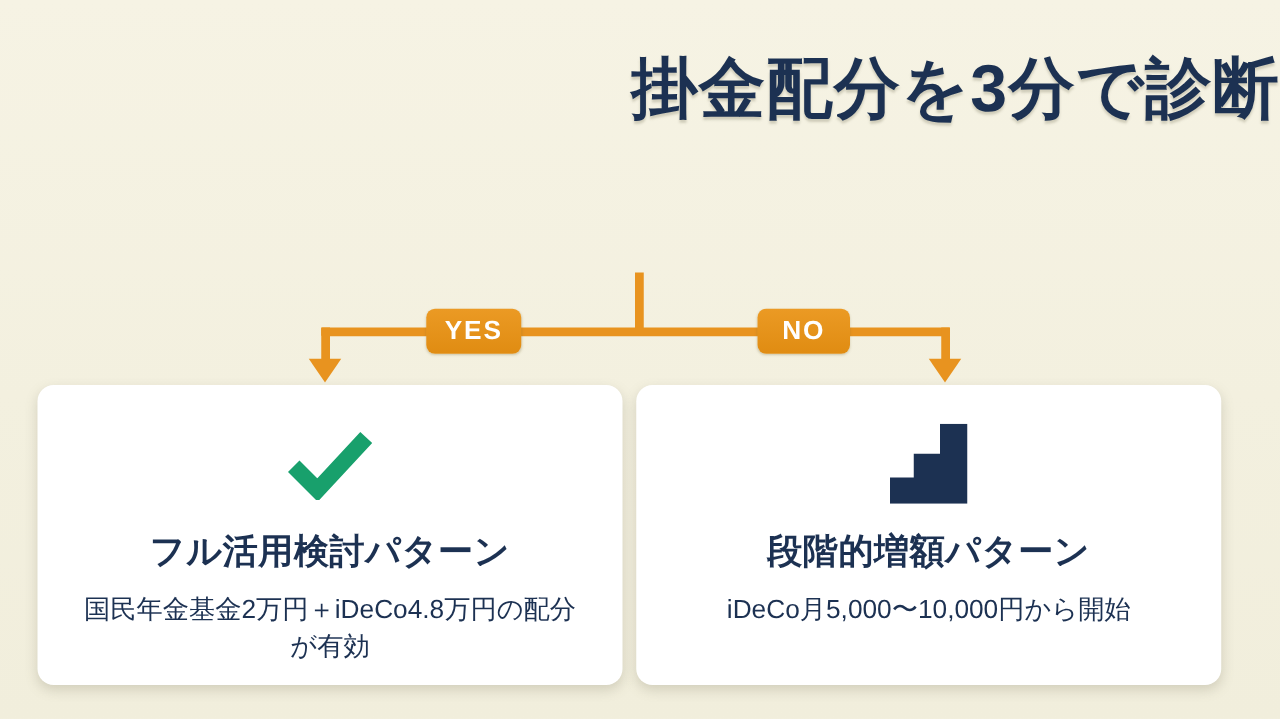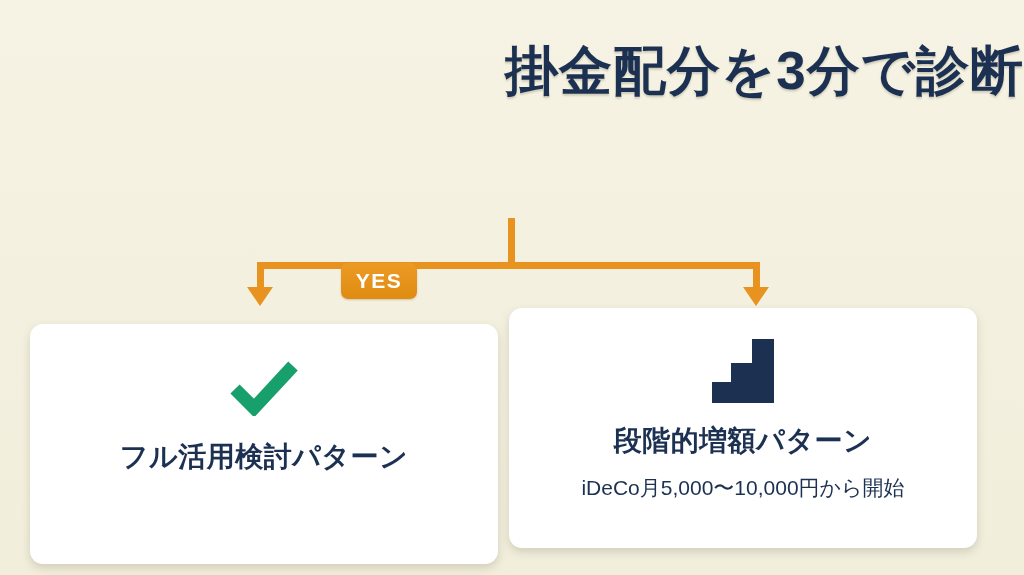--- a/index.html
+++ b/index.html
@@ -110,39 +110,38 @@
     border-radius: 7px;
     background: linear-gradient(180deg, #eb9a24 0%, #e08c12 100%);
     color: #ffffff;
     font-size: 21px;
     font-weight: 700;
     letter-spacing: 1.5px;
     display: flex;
     align-items: center;
     justify-content: center;
     box-shadow: 0 1px 2px rgba(120,100,40,0.30);
-    margin-top: 16px;
   }
   .badge-yes { left: 341px; top: 247px; width: 76px; }
   .badge-no  { left: 606px; top: 247px; width: 74px; }
 
   
   .card {
     position: absolute;
     top: 308px;
     width: 468px;
     height: 240px;
     background: #ffffff;
     border-radius: 13px;
     box-shadow: 0 4px 9px rgba(120,115,90,0.25);
     display: flex;
     flex-direction: column;
     align-items: center;
   }
-  .card-left  { left: 30px; margin-top: 16px; }
+  .card-left  { left: 30px; }
   .card-right { left: 509px; }
 
   .card-icon {
     height: 74px;
     margin-top: 26px;
     display: flex;
     align-items: center;
     justify-content: center;
   }
   .card-title {
@@ -177,28 +176,30 @@
 
 
   <div class="conn conn-stem"></div>
   <div class="conn conn-bar"></div>
   <div class="conn conn-drop-left"></div>
   <div class="conn conn-drop-right"></div>
   <div class="arrow-head arrow-left"></div>
   <div class="arrow-head arrow-right"></div>
 
   <div class="badge badge-yes">YES</div>
+  <div class="badge badge-no">NO</div>
 
   <div class="card card-left">
     <div class="card-icon">
       <svg class="check-svg" width="70" height="58" viewBox="0 0 70 58" aria-hidden="true">
         <path d="M6 31 L25 50 L64 8" fill="none" stroke="#18a06c" stroke-width="13" stroke-linecap="butt" stroke-linejoin="miter"></path>
       </svg>
     </div>
     <div class="card-title">フル活用検討パターン</div>
+    <div class="card-desc">国民年金基金2万円＋iDeCo4.8万円の配分が有効</div>
   </div>
 
   <div class="card card-right">
     <div class="card-icon">
       <svg class="stairs-svg" width="62" height="64" viewBox="0 0 62 64" aria-hidden="true">
         <path d="M0 43 H19 V24 H40 V0 H62 V64 H0 Z" fill="#1c3152"></path>
       </svg>
     </div>
     <div class="card-title">段階的増額パターン</div>
     <div class="card-desc">iDeCo月5,000〜10,000円から開始</div>

